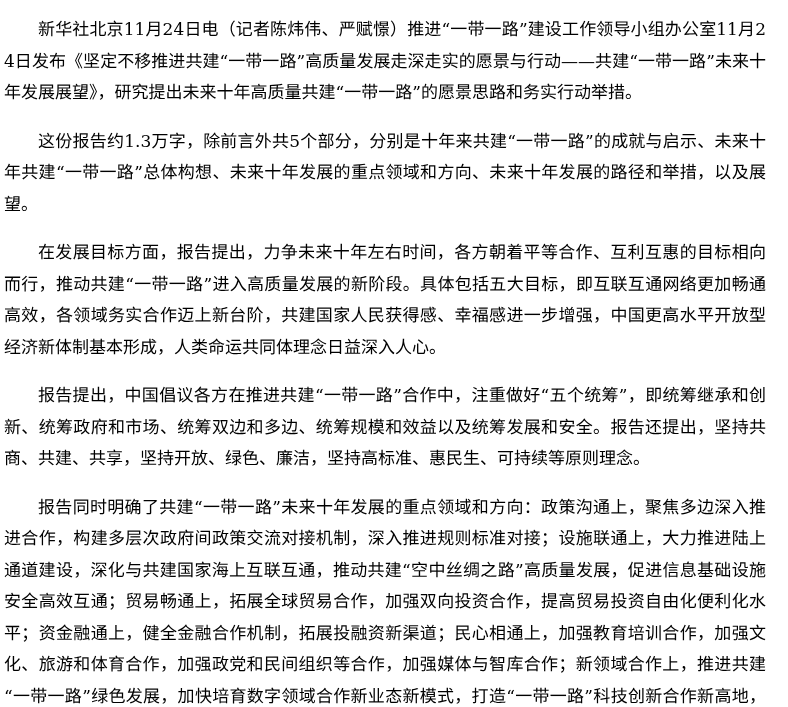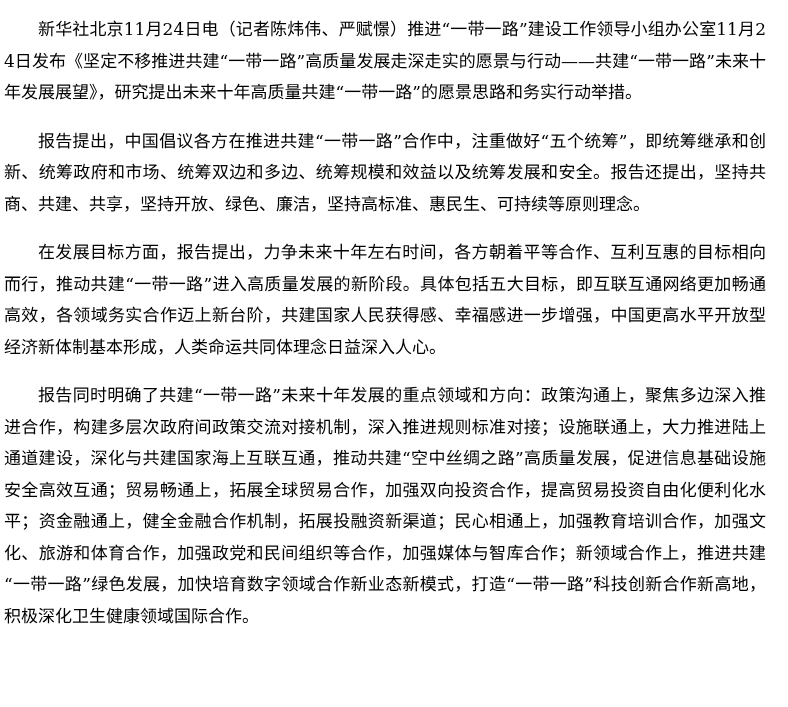--- a/index.html
+++ b/index.html
@@ -30,16 +30,17 @@
   }
   .article-paragraph:last-child {
     margin-bottom: 0;
   }
 </style>
 </head>
 <body>
 
 <div class="article-body">
   <p class="article-paragraph">新华社北京11月24日电（记者陈炜伟、严赋憬）推进“一带一路”建设工作领导小组办公室11月24日发布《坚定不移推进共建“一带一路”高质量发展走深走实的愿景与行动——共建“一带一路”未来十年发展展望》，研究提出未来十年高质量共建“一带一路”的愿景思路和务实行动举措。</p>
+  <p class="article-paragraph">这份报告约1.3万字，除前言外共5个部分，分别是十年来共建“一带一路”的成就与启示、未来十年共建“一带一路”总体构想、未来十年发展的重点领域和方向、未来十年发展的路径和举措，以及展望。</p>
+  <p class="article-paragraph">在发展目标方面，报告提出，力争未来十年左右时间，各方朝着平等合作、互利互惠的目标相向而行，推动共建“一带一路”进入高质量发展的新阶段。具体包括五大目标，即互联互通网络更加畅通高效，各领域务实合作迈上新台阶，共建国家人民获得感、幸福感进一步增强，中国更高水平开放型经济新体制基本形成，人类命运共同体理念日益深入人心。</p>
   <p class="article-paragraph">报告提出，中国倡议各方在推进共建“一带一路”合作中，注重做好“五个统筹”，即统筹继承和创新、统筹政府和市场、统筹双边和多边、统筹规模和效益以及统筹发展和安全。报告还提出，坚持共商、共建、共享，坚持开放、绿色、廉洁，坚持高标准、惠民生、可持续等原则理念。</p>
-  <p class="article-paragraph">在发展目标方面，报告提出，力争未来十年左右时间，各方朝着平等合作、互利互惠的目标相向而行，推动共建“一带一路”进入高质量发展的新阶段。具体包括五大目标，即互联互通网络更加畅通高效，各领域务实合作迈上新台阶，共建国家人民获得感、幸福感进一步增强，中国更高水平开放型经济新体制基本形成，人类命运共同体理念日益深入人心。</p>
   <p class="article-paragraph">报告同时明确了共建“一带一路”未来十年发展的重点领域和方向：政策沟通上，聚焦多边深入推进合作，构建多层次政府间政策交流对接机制，深入推进规则标准对接；设施联通上，大力推进陆上通道建设，深化与共建国家海上互联互通，推动共建“空中丝绸之路”高质量发展，促进信息基础设施安全高效互通；贸易畅通上，拓展全球贸易合作，加强双向投资合作，提高贸易投资自由化便利化水平；资金融通上，健全金融合作机制，拓展投融资新渠道；民心相通上，加强教育培训合作，加强文化、旅游和体育合作，加强政党和民间组织等合作，加强媒体与智库合作；新领域合作上，推进共建“一带一路”绿色发展，加快培育数字领域合作新业态新模式，打造“一带一路”科技创新合作新高地，积极深化卫生健康领域国际合作。</p>
 </div>
 
 </body></html>

